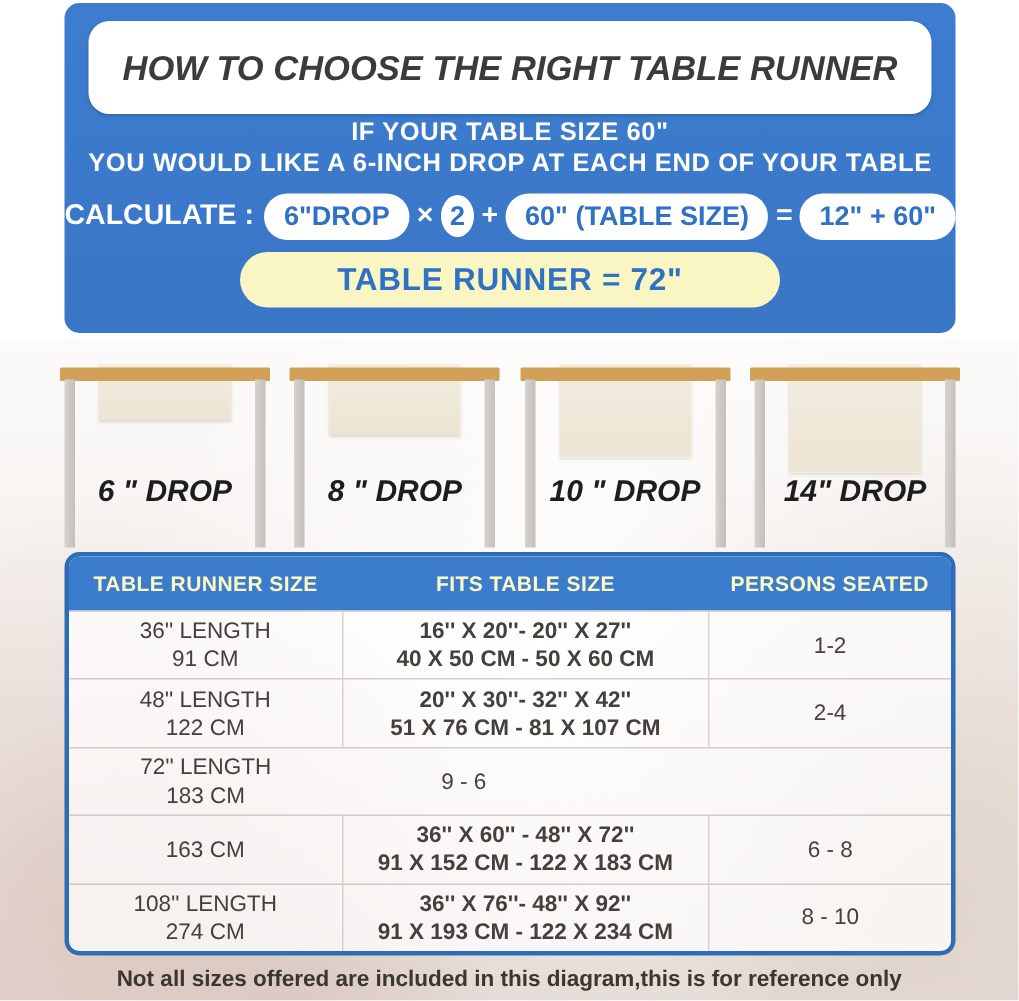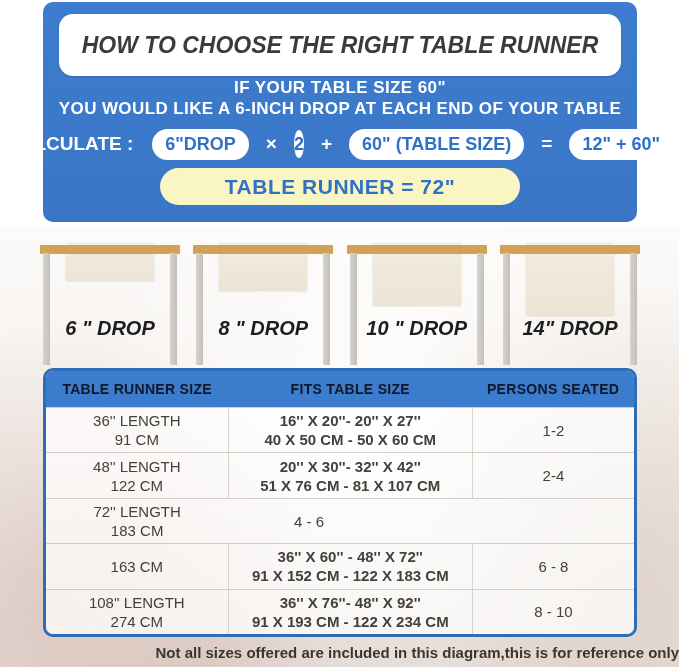--- a/index.html
+++ b/index.html
@@ -37,21 +37,21 @@
     letter-spacing:0px;white-space:nowrap;
   }
   .subline{
     position:absolute;width:100%;text-align:center;color:#ffffff;
     font-size:17px;font-weight:600;letter-spacing:0.4px;white-space:nowrap;
   }
   .subline.s1{top:76px;}
   .subline.s2{top:97px;}
   .calc-row{
     position:absolute;top:126px;left:0;right:0;height:32px;
-    display:flex;align-items:center;justify-content:center;gap:16px;
+    display:flex;align-items:center;justify-content:center;gap:4px;
     white-space:nowrap;
   }
   .calc-label{color:#ffffff;font-size:19px;font-weight:800;margin-right:3px;}
   .pill{
     background:#ffffff;color:#2f71c5;font-weight:800;font-size:18px;
     height:31px;line-height:31px;border-radius:16px;padding:0 13px;
   }
   .op{color:#ffffff;font-size:19px;font-weight:800;padding:0 1px;}
   .circle{
     background:#ffffff;color:#2f71c5;font-weight:800;font-size:18px;
@@ -98,38 +98,38 @@
   
   .size-table{
     position:absolute;left:43px;top:368px;width:594px;height:269px;
     border:3px solid #2d6cb6;border-radius:10px;overflow:hidden;
     display:flex;flex-direction:column;box-sizing:border-box;
   }
   .thead{
     height:36px;flex:0 0 36px;background:#3b7ccd;display:flex;align-items:center;
   }
   .thead .th{
-    color:#0f172a;font-size:14px;font-weight:800;text-align:center;
+    color:#fef9c3;font-size:14px;font-weight:800;text-align:center;
     letter-spacing:0.3px;
   }
   .col1{width:31%;} .col2{width:41.5%;font-weight:bold;} .col3{width:27.5%;}
   .tbody{flex:1;display:flex;flex-direction:column;}
   .trow{
     flex:1;display:flex;align-items:center;
     background:rgba(255,255,255,0.74);
     border-top:1px solid rgba(175,170,164,0.55);
   }
   .trow .td{
     text-align:center;color:#44403b;font-size:15px;line-height:19px;
     align-self:stretch;display:flex;flex-direction:column;justify-content:center;
   }
   .trow .td.col2{border-left:1px solid rgba(185,180,174,0.55);
                  border-right:1px solid rgba(185,180,174,0.55);}
   .note{
-    position:absolute;left:0;right:0;bottom:6px;text-align:right;
+    position:absolute;left:0;right:0;bottom:6px;text-align:center;
     font-size:15px;font-weight:bold;color:#3a3631;
   }
 </style>
 </head>
 <body>
 
 <div class="photo-bg"></div>
 
 <div class="blue-panel">
   <div class="title-box">
@@ -208,21 +208,21 @@
         <span>20'' X 30''- 32'' X 42''</span>
         <span>51 X 76 CM - 81 X 107 CM</span>
       </div>
       <div class="td col3">2-4</div>
     </div>
     <div class="trow">
       <div class="td col1">
         <span>72'' LENGTH</span>
         <span>183 CM</span>
       </div>
-      <div class="td col3">4 - 6</div>
+      <div class="td col3">9 - 6</div>
     </div>
     <div class="trow">
       <div class="td col1">
         <span>163 CM</span>
       </div>
       <div class="td col2">
         <span>36'' X 60'' - 48'' X 72''</span>
         <span>91 X 152 CM - 122 X 183 CM</span>
       </div>
       <div class="td col3">6 - 8</div>

